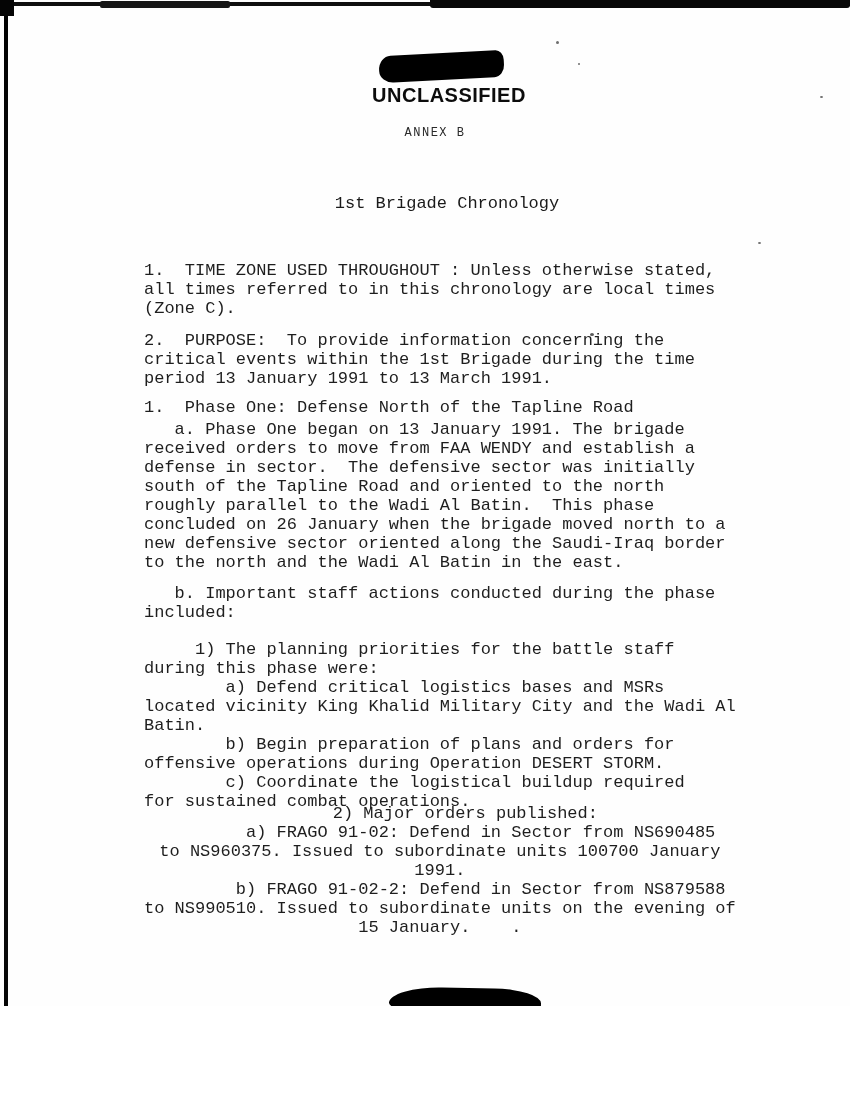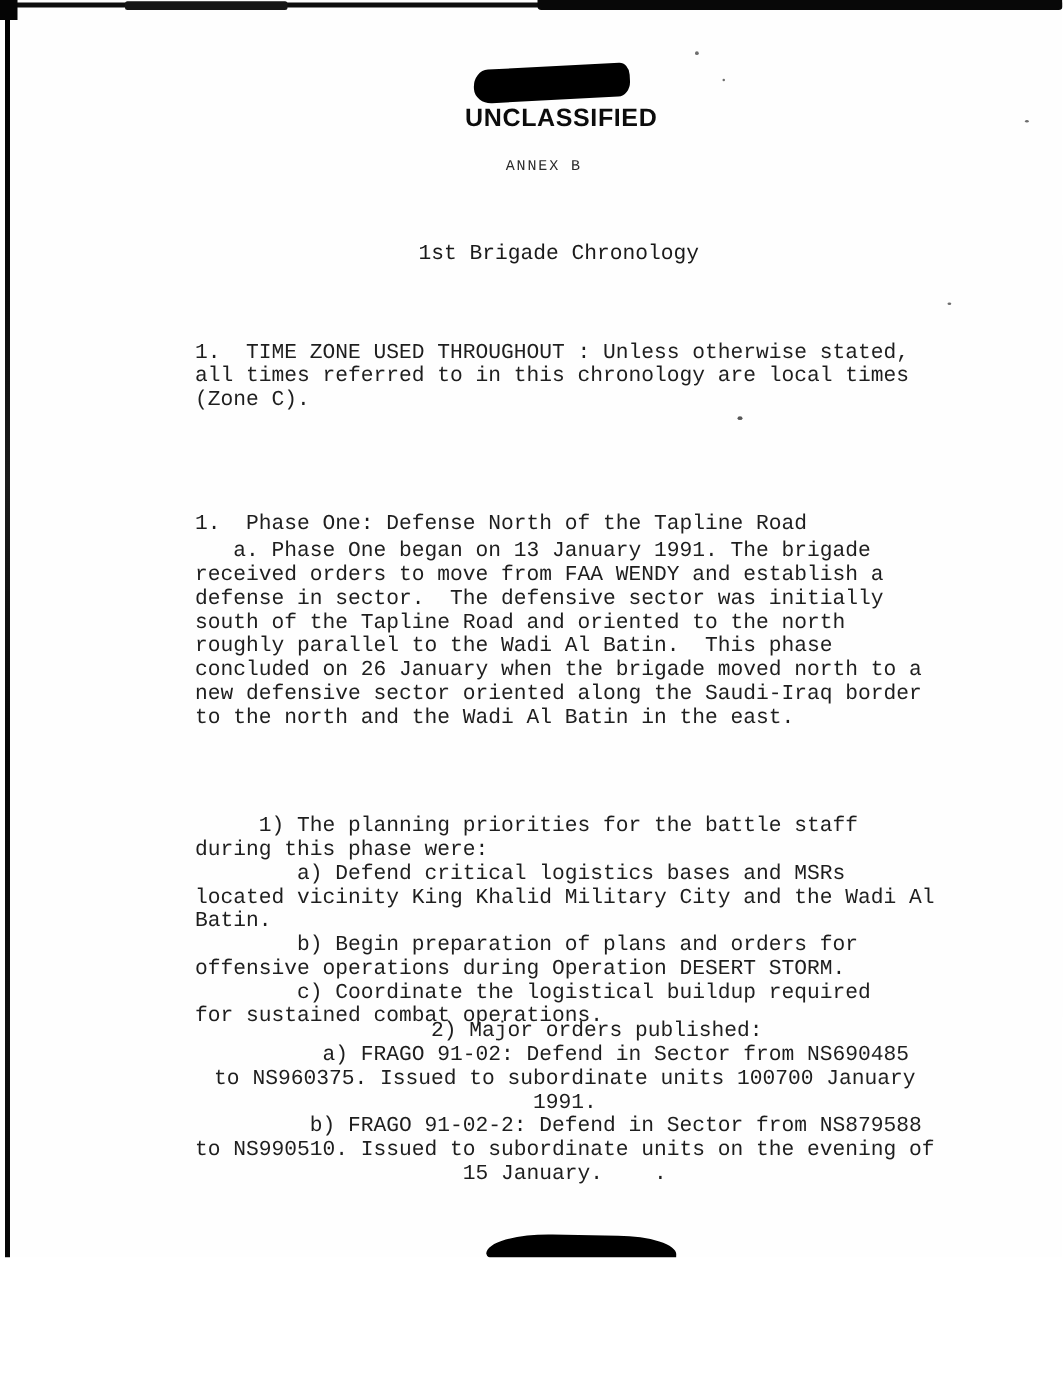--- a/index.html
+++ b/index.html
@@ -62,21 +62,21 @@
     position: absolute; left: 0; top: 126px; width: 100%; text-align: center;
     padding-left: 10px; font-size: 12px; letter-spacing: 1.5px; color: #2a2a2a;
   }
   .doc-title {
     position: absolute; left: 0; top: 194px; width: 100%; text-align: center;
     padding-left: 22px; font-size: 17px; color: #1a1a1a;
   }
 
   
   pre.body-block {
-    position: absolute; left: 140px; margin: 16px;
+    position: absolute; left: 140px; margin: 4px;
     font-family: "Liberation Mono", "DejaVu Sans Mono", monospace;
     font-size: 17px; line-height: 19px; color: #1e1e1e;
     white-space: pre;
   }
   .p1  { top: 257px; }
   .p2  { top: 327px; }
   .p3h { top: 394px; }
   .p3a { top: 416px; }
   .p3b { top: 580px; }
   .p3b1 { top: 636px; }
@@ -116,29 +116,34 @@
   <div class="edge-corner"></div>
 
   <div class="redaction redaction-top"></div>
   <div class="classification top">UNCLASSIFIED</div>
   <div class="annex">ANNEX B</div>
   <div class="doc-title">1st Brigade Chronology</div>
 
   <pre class="body-block p1">1.  TIME ZONE USED THROUGHOUT : Unless otherwise stated,
 all times referred to in this chronology are local times
 (Zone C).</pre>
+  <pre class="body-block p2">2.  PURPOSE:  To provide information concerning the
+critical events within the 1st Brigade during the time
+period 13 January 1991 to 13 March 1991.</pre>
   <pre class="body-block p3h">1.  Phase One: Defense North of the Tapline Road</pre>
   <pre class="body-block p3a">   a. Phase One began on 13 January 1991. The brigade
 received orders to move from FAA WENDY and establish a
 defense in sector.  The defensive sector was initially
 south of the Tapline Road and oriented to the north
 roughly parallel to the Wadi Al Batin.  This phase
 concluded on 26 January when the brigade moved north to a
 new defensive sector oriented along the Saudi-Iraq border
 to the north and the Wadi Al Batin in the east.</pre>
+  <pre class="body-block p3b">   b. Important staff actions conducted during the phase
+included:</pre>
   <pre class="body-block p3b1">     1) The planning priorities for the battle staff
 during this phase were:
         a) Defend critical logistics bases and MSRs
 located vicinity King Khalid Military City and the Wadi Al
 Batin.
         b) Begin preparation of plans and orders for
 offensive operations during Operation DESERT STORM.
         c) Coordinate the logistical buildup required
 for sustained combat operations.</pre>
   <pre class="body-block p3b2">     2) Major orders published:

